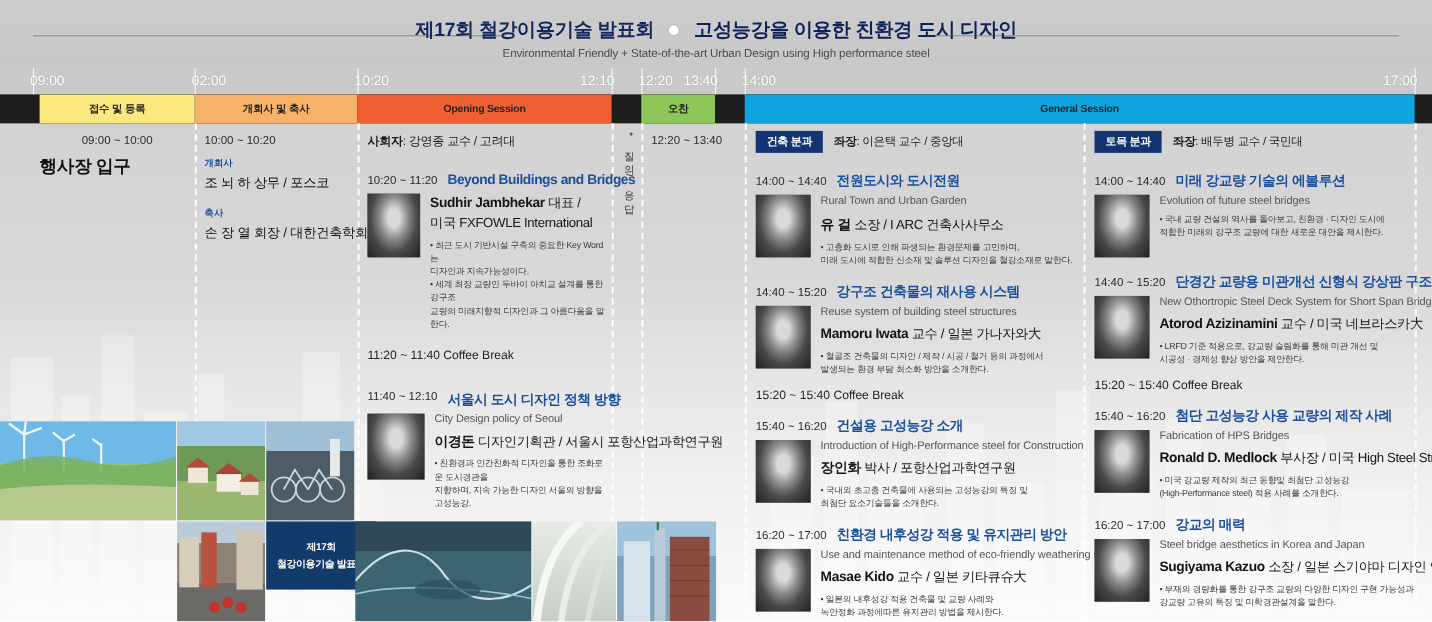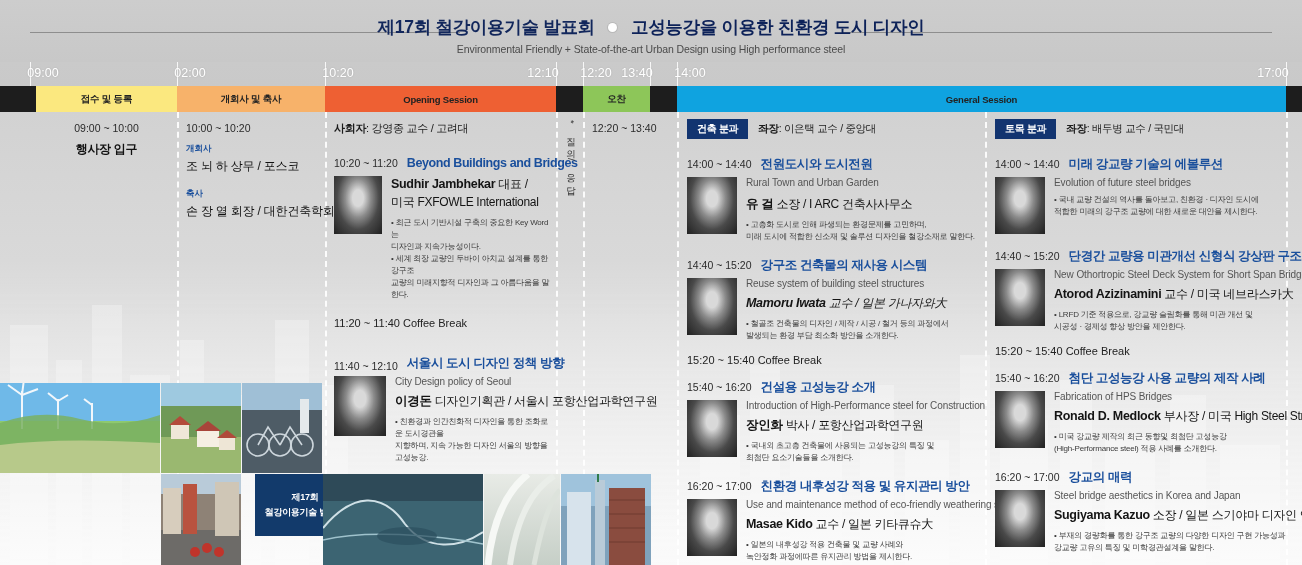--- a/index.html
+++ b/index.html
@@ -61,21 +61,21 @@
   .bullets{ font-size:8px; color:#3b3b3b; line-height:1.5; letter-spacing:-.2px;}
   .bullets div::before{ content:"• "; }
   .bullets div.cont::before{ content:"  "; }
   .photo{ background:#555; border:0; filter:grayscale(100%) contrast(1.05); position:relative; overflow:hidden;}
   .photo .face{ position:absolute; inset:0;
       background:radial-gradient(ellipse at 50% 38%, #d9d4cd 0 16%, #8f8a84 38%, #4e4b48 62%, #262524 100%);}
   .coffee{ font-size:11px; color:#222; white-space:nowrap;}
 
   
   .c1-time{ font-size:10.5px; color:#2b2b2b; text-align:center;}
-  .c1-name{ font-size:12px; font-weight:bold; color:#111; text-align:center; letter-spacing:-.3px;}
+  .c1-name{ font-size:16px; font-weight:bold; color:#111; letter-spacing:-.3px;}
   .lbl-blue{ font-size:8.5px; font-weight:bold; color:#1a4f9c; }
   .big-name{ font-size:13.5px; font-weight:bold; color:#111; letter-spacing:-.2px; white-space:nowrap;}
   .big-name span{ font-weight:normal; font-size:12px;}
   .mc{ font-size:11px; color:#1b1b1b; letter-spacing:-.3px;}
   .mc b{ font-weight:bold; }
 
   .sess-tag{ display:inline-block; background:#123470; color:#fff; font-size:10px;
              font-weight:bold; padding:3px 10px; letter-spacing:-.3px;}
   .chair{ font-size:10.5px; color:#1b1b1b; letter-spacing:-.3px; }
   .chair b{ font-weight:bold;}
@@ -222,21 +222,21 @@
               <div>세계 최장 교량인 두바이 아치교 설계를 통한 강구조</div>
               <div class="cont">교량의 미래지향적 디자인과 그 아름다움을 말한다.</div>
             </div>
           </div>
         </div>
       </div>
 
       <div class="coffee" style="margin-top:16px;">11:20 ~ 11:40   Coffee Break</div>
 
       <div style="margin-top:26px;">
-        <div style="display:flex; align-items:flex-end; gap:9px;">
+        <div style="display:flex; align-items:flex-start; gap:9px;">
           <span class="t-range">11:40 ~ 12:10</span>
           <span class="k-title">서울시 도시 디자인 정책 방향</span>
         </div>
         <div style="display:flex; gap:9px; margin-top:4px;">
           <div class="photo" style="width:52px;height:60px;flex:0 0 52px;">
               <div class="face"></div>
             </div>
           <div style="flex:1; min-width:0;">
             <div class="e-title">City Design policy of Seoul</div>
             <div class="spk" style="margin-top:6px;"><b>이경돈</b><span> 디자인기획관 / 서울시 포항산업과학연구원</span></div>
@@ -285,21 +285,21 @@
         <div style="display:flex; align-items:baseline; gap:9px;">
           <span class="t-range">14:40 ~ 15:20</span>
           <span class="k-title">강구조 건축물의 재사용 시스템</span>
         </div>
         <div style="display:flex; gap:9px; margin-top:4px;">
           <div class="photo" style="width:50px;height:57px;flex:0 0 50px;">
               <div class="face"></div>
             </div>
           <div style="flex:1; min-width:0;">
             <div class="e-title">Reuse system of building steel structures</div>
-            <div class="spk" style="margin-top:6px;font-style:italic;"><b>Mamoru Iwata</b><span> 교수 / 일본 가나자와大</span></div>
+            <div class="spk" style="margin-top:6px;"><b>Mamoru Iwata</b><span> 교수 / 일본 가나자와大</span></div>
             <div class="bullets" style="margin-top:6px;">
               <div>철골조 건축물의 디자인 / 제작 / 시공 / 철거 등의 과정에서</div>
               <div class="cont">발생되는 환경 부담 최소화 방안을 소개한다.</div>
             </div>
           </div>
         </div>
       </div>
 
       <div class="coffee" style="margin-top:12px;">15:20 ~ 15:40   Coffee Break</div>
 
@@ -484,21 +484,21 @@
       <svg width="80" height="91" viewBox="0 0 80 91">
         <rect x="2" y="14" width="18" height="46" fill="#d7cdbd"></rect>
         <rect x="22" y="10" width="14" height="50" fill="#b9533f"></rect>
         <rect x="54" y="8" width="24" height="54" fill="#cfc6b6"></rect>
         <circle cx="46" cy="74" r="5" fill="#c0342b"></circle>
           <circle cx="58" cy="78" r="5" fill="#c0342b"></circle>
         <circle cx="34" cy="78" r="5" fill="#c0342b"></circle>
       </svg>
     </div>
 
-    <div class="logo-box" style="left:255px; top:474px; width:100px; height:62px;">
+    <div class="logo-box" style="left:242px; top:474px; width:100px; height:62px;">
       <span>제17회</span>
       <span>철강이용기술 발표회</span>
     </div>
 
     <div class="ph" style="left:323px; top:474px; width:160px; height:91px;
                 background:linear-gradient(to bottom,#2e4a58 0 30%,#3c6472 30% 100%);">
       <svg width="160" height="91" viewBox="0 0 160 91">
         <path d="M0,54 C30,18 60,18 82,50 C104,78 136,74 160,58" stroke="#cfe0e6" stroke-width="2" fill="none"></path>
         <path d="M0,66 C40,56 110,60 160,70" stroke="#9fc2cc" stroke-width="1.4" fill="none"></path>
         <ellipse cx="84" cy="62" rx="30" ry="9" fill="#2b4f5e" opacity=".7"></ellipse>

